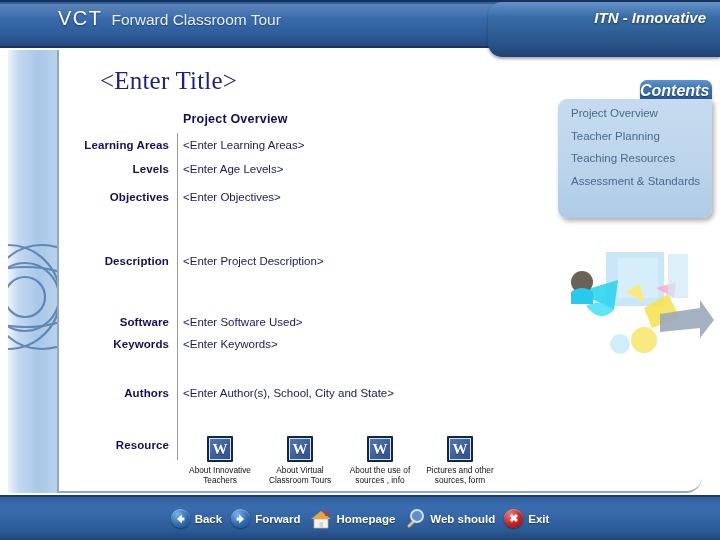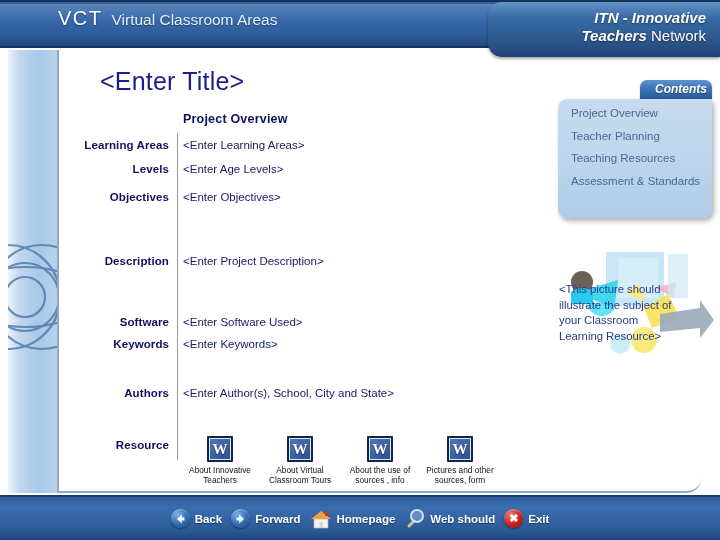--- a/index.html
+++ b/index.html
@@ -119,20 +119,21 @@
 
   
   .page-title {
     position: absolute;
     left: 100px; top: 67px;
     font-size: 25px;
     color: #1a1f8c;
     font-weight: 400;
     letter-spacing: 0.2px;
     z-index: 4;
+    font-family: Liberation Serif, serif;
   }
 
   
   .overview-head {
     position: absolute;
     left: 183px; top: 112px;
     font-size: 12.5px;
     font-weight: bold;
     color: #101060;
     letter-spacing: 0.2px;
@@ -183,21 +184,21 @@
     right: 0; top: 0;
     width: 72px; height: 19px;
     background: linear-gradient(to bottom, #5d94cf 0%, #3c74b4 45%, #2b5b97 100%);
     border-radius: 7px 7px 0 0;
     box-shadow: 0 1px 2px rgba(0,0,0,0.3);
   }
   .contents-tab span {
     position: absolute;
     left: 0; right: 5px; top: 2px;
     text-align: right;
-    font-size: 12px;
+    font-size: 16px;
     font-style: italic;
     font-weight: bold;
     color: #ffffff;
     text-shadow: 0 1px 1px rgba(0,0,0,0.4);
   }
   .contents-body {
     position: absolute;
     left: 0; top: 19px;
     width: 154px; height: 119px;
     background: linear-gradient(to bottom, #c6dbef 0%, #bdd5ec 55%, #aecbe6 100%);
@@ -323,28 +324,27 @@
       </g>
     </svg>
   </div>
 
   <div class="card"></div>
 
   <div class="header-bar">
     <div class="header-sheen"></div>
     <div class="vct-logo">
       <span class="vct-mark">VCT</span>
-      <span class="vct-sub">Virtual Classroom Areas</span>
+      <span class="vct-sub">Forward Classroom Tour</span>
     </div>
   </div>
 
   <div class="itn-tab">
     <div class="itn-text">
       <span class="itn-l1">ITN - Innovative</span>
-      <span class="itn-l2"><b>Teachers</b><span> Network</span></span>
     </div>
   </div>
 
   <div class="page-title">&lt;Enter Title&gt;</div>
 
   <div class="overview-head">Project Overview</div>
   <div class="divider"></div>
 
   <div id="field-rows">
       <div class="frow" style="top: 139px;">
@@ -404,21 +404,20 @@
       <circle cx="34" cy="34" r="11" fill="#6b6257"></circle>
       <path d="M23 44 Q34 36 45 44 L45 56 L23 56 Z" fill="#27c9ec"></path>
       <path d="M96 60 L120 46 L132 70 L104 80 Z" fill="#f7e14a" opacity="0.85"></path>
       <path d="M78 44 L92 36 L96 54 Z" fill="#ffe96b" opacity="0.9"></path>
       <path d="M108 40 L128 34 L126 50 Z" fill="#f7a9c6" opacity="0.8"></path>
       <path d="M112 66 L152 60 L152 52 L166 72 L152 90 L152 80 L112 84 Z" fill="#9aa9ba" opacity="0.9"></path>
       <circle cx="96" cy="92" r="13" fill="#f7e14a" opacity="0.7"></circle>
       <circle cx="72" cy="96" r="10" fill="#b9e8f7" opacity="0.7"></circle>
       <rect x="120" y="6" width="20" height="44" fill="#cfeaf8" opacity="0.7"></rect>
     </svg>
-    <div class="pic-text">&lt;This picture should illustrate the subject of your Classroom Learning Resource&gt;</div>
   </div>
 
   <div class="docs-row" id="docs-row">
       <div class="doc-item">
         <div class="word-icon">
           <b>W</b>
         </div>
         <div class="doc-cap">About Innovative Teachers</div>
       </div>
       <div class="doc-item">

